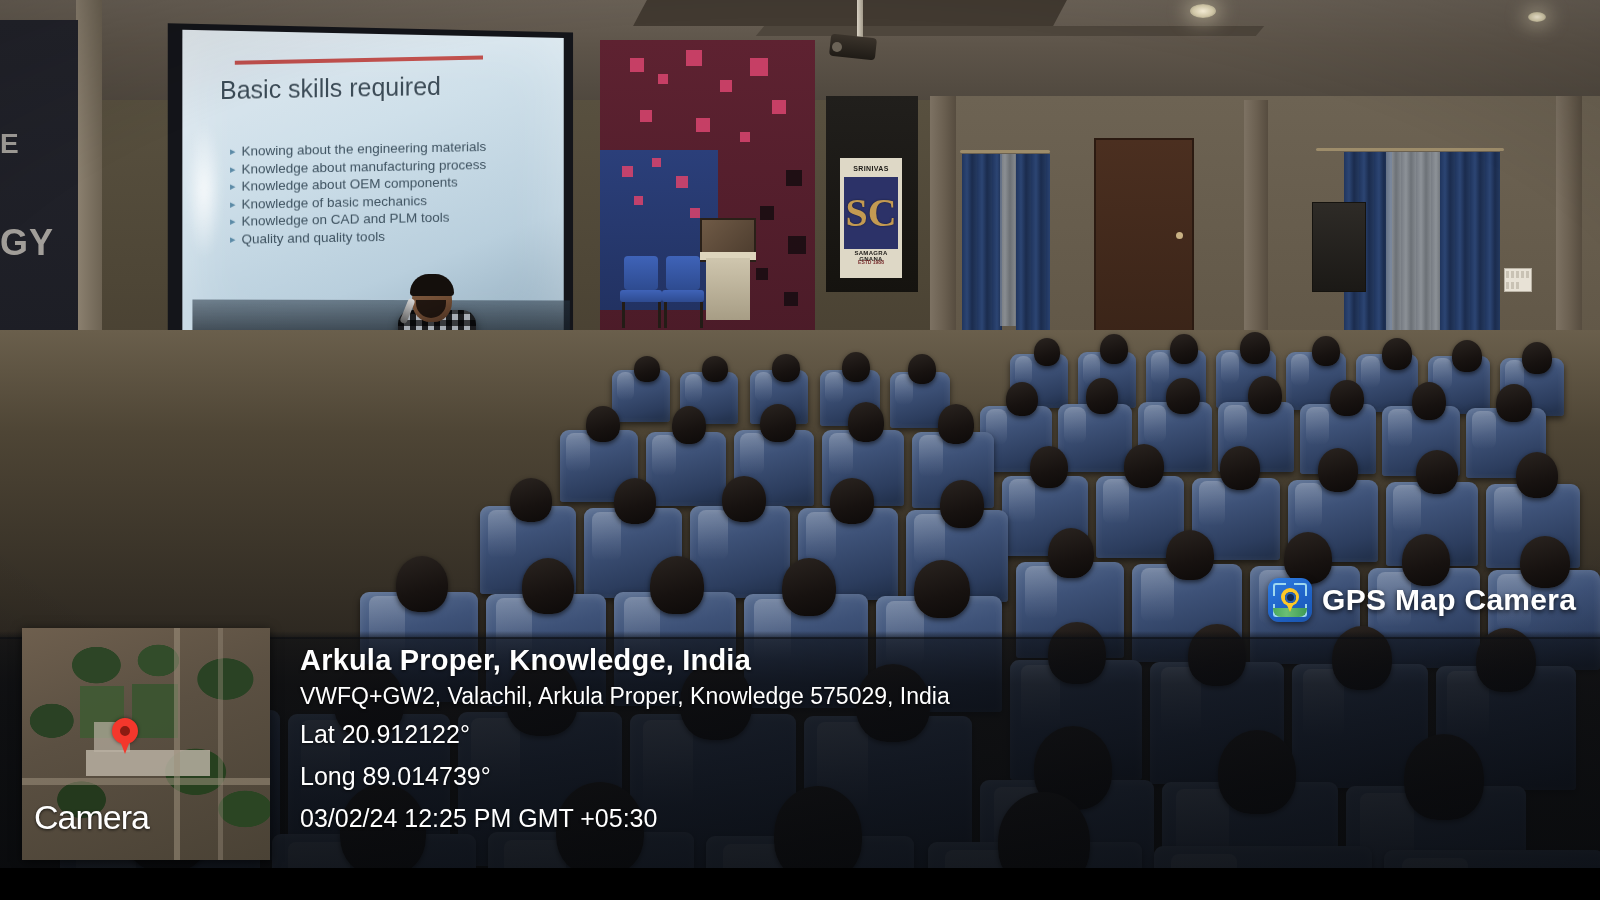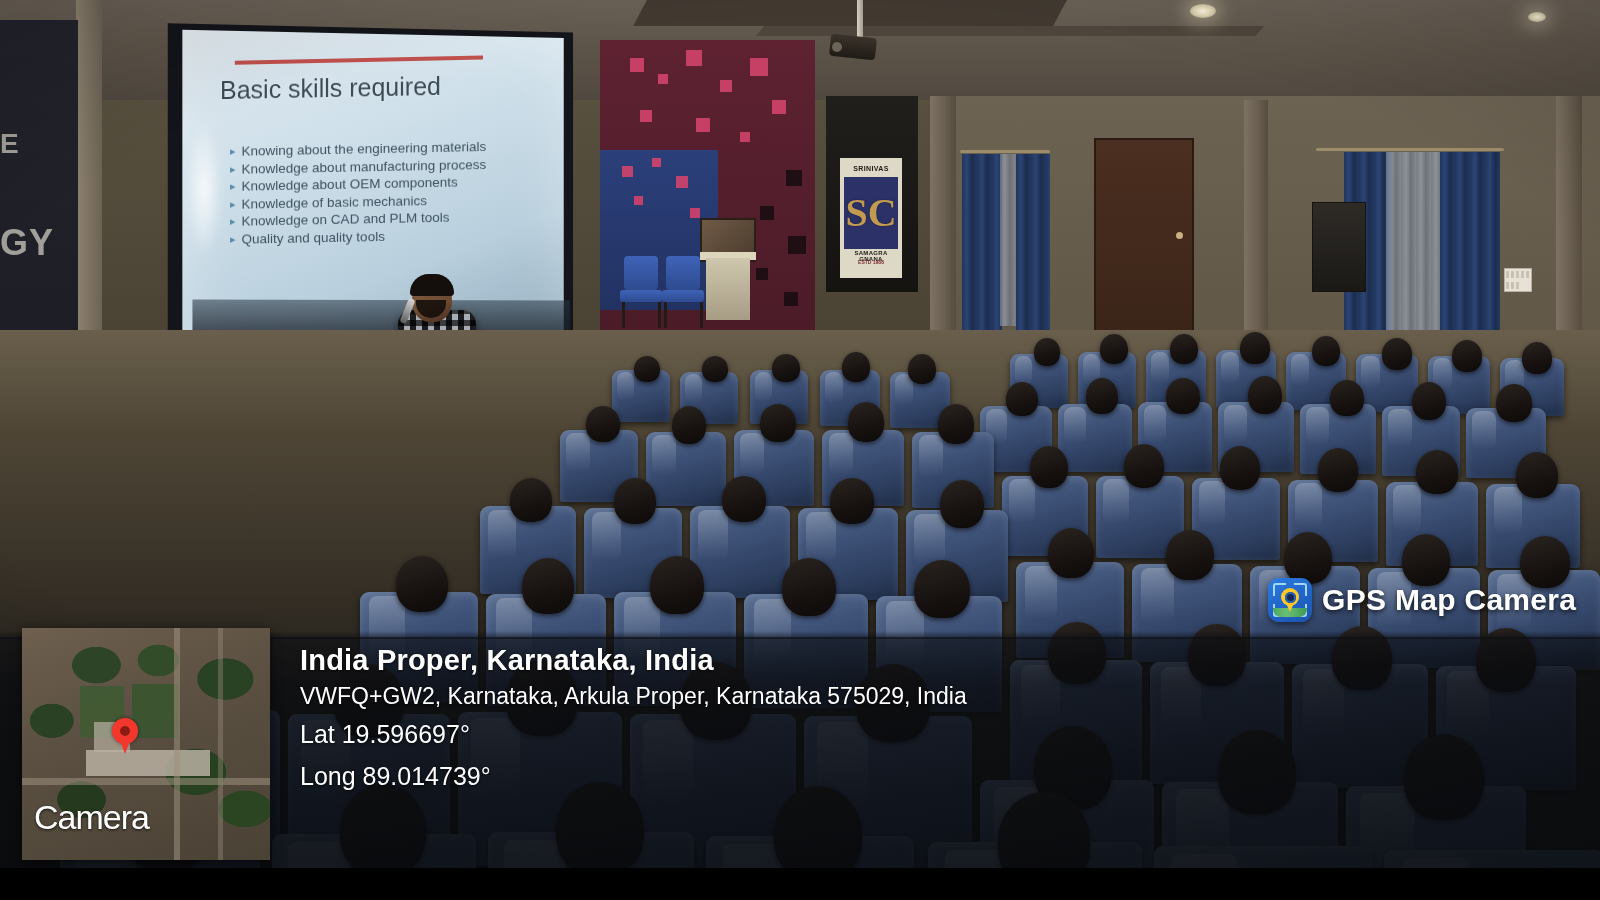--- a/index.html
+++ b/index.html
@@ -566,19 +566,20 @@
     <div class="sat-bld" style="left:72px;top:94px;width:36px;height:30px;opacity:.7;"></div>
     <div class="sat-road" style="left:0px;top:150px;width:248px;height:7px;"></div>
     <div class="sat-road" style="left:152px;top:0px;width:6px;height:232px;"></div>
     <div class="sat-road" style="left:196px;top:0px;width:5px;height:232px;opacity:.4;"></div>
   </div>
   <div class="pin"></div>
   <div class="pin-tail"></div>
   <div class="gmaps-logo">Camera</div>
 
   <div class="gps-text">
-    <div class="g-line1">India Proper, Karnataka, India</div>
-    <div class="g-line2">VWFQ+GW2, Karnataka, Arkula Proper, Karnataka 575029, India</div>
-    <div class="g-line3">Lat 19.596697°</div>
+    <div class="g-line1">Arkula Proper, Knowledge, India</div>
+    <div class="g-line2">VWFQ+GW2, Valachil, Arkula Proper, Knowledge 575029, India</div>
+    <div class="g-line3">Lat 20.912122°</div>
     <div class="g-line4">Long 89.014739°</div>
+    <div class="g-line5">03/02/24 12:25 PM GMT +05:30</div>
   </div>
 
 </div>
 
 </body></html>

